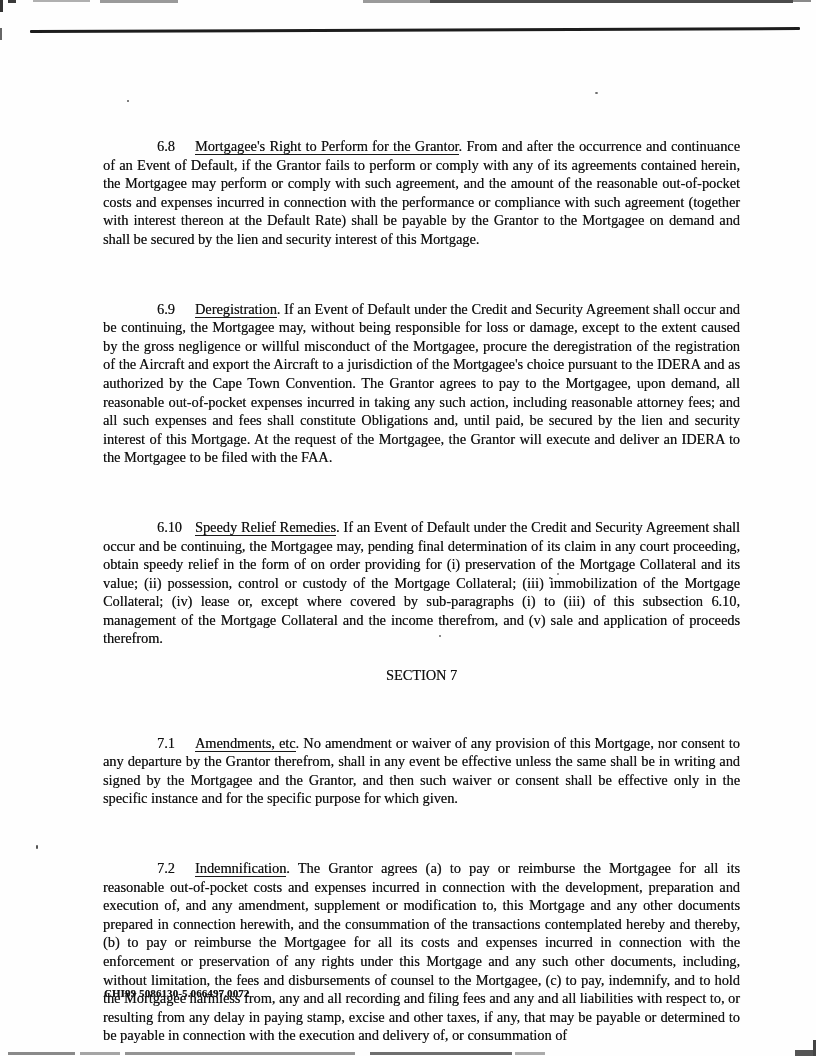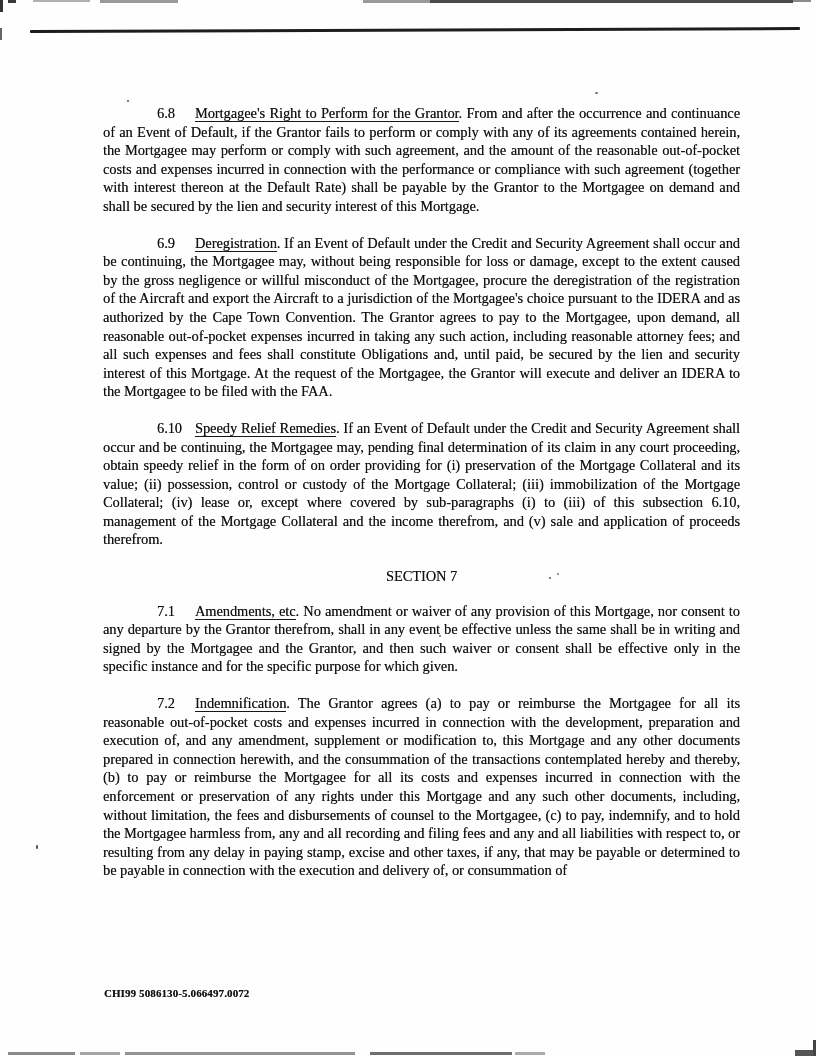--- a/index.html
+++ b/index.html
@@ -24,21 +24,21 @@
     position: absolute;
     left: 103px;
     top: 104px;
     width: 637px;
     font-size: 14.3px;
     line-height: 18.6px;
     text-align: justify;
   }
 
   .para { margin: 0 0 18px 0; text-indent: 54px; }
-  .para .num { display: inline-block; min-width: 38px; text-indent: 0; }
+  .para .num { display: inline-block; min-width: 38px; text-indent: 0; margin-top: 33px; }
   .head { border-bottom: 1.4px solid #171717; }
 
   .sec7-title { text-align: center; text-indent: 0; margin: 16px 0 16px 0; }
   .sec7-title div { line-height: 18.6px; }
 
   .footer-num {
     position: absolute;
     top: 969px;
     left: 103px;
     width: 637px;

